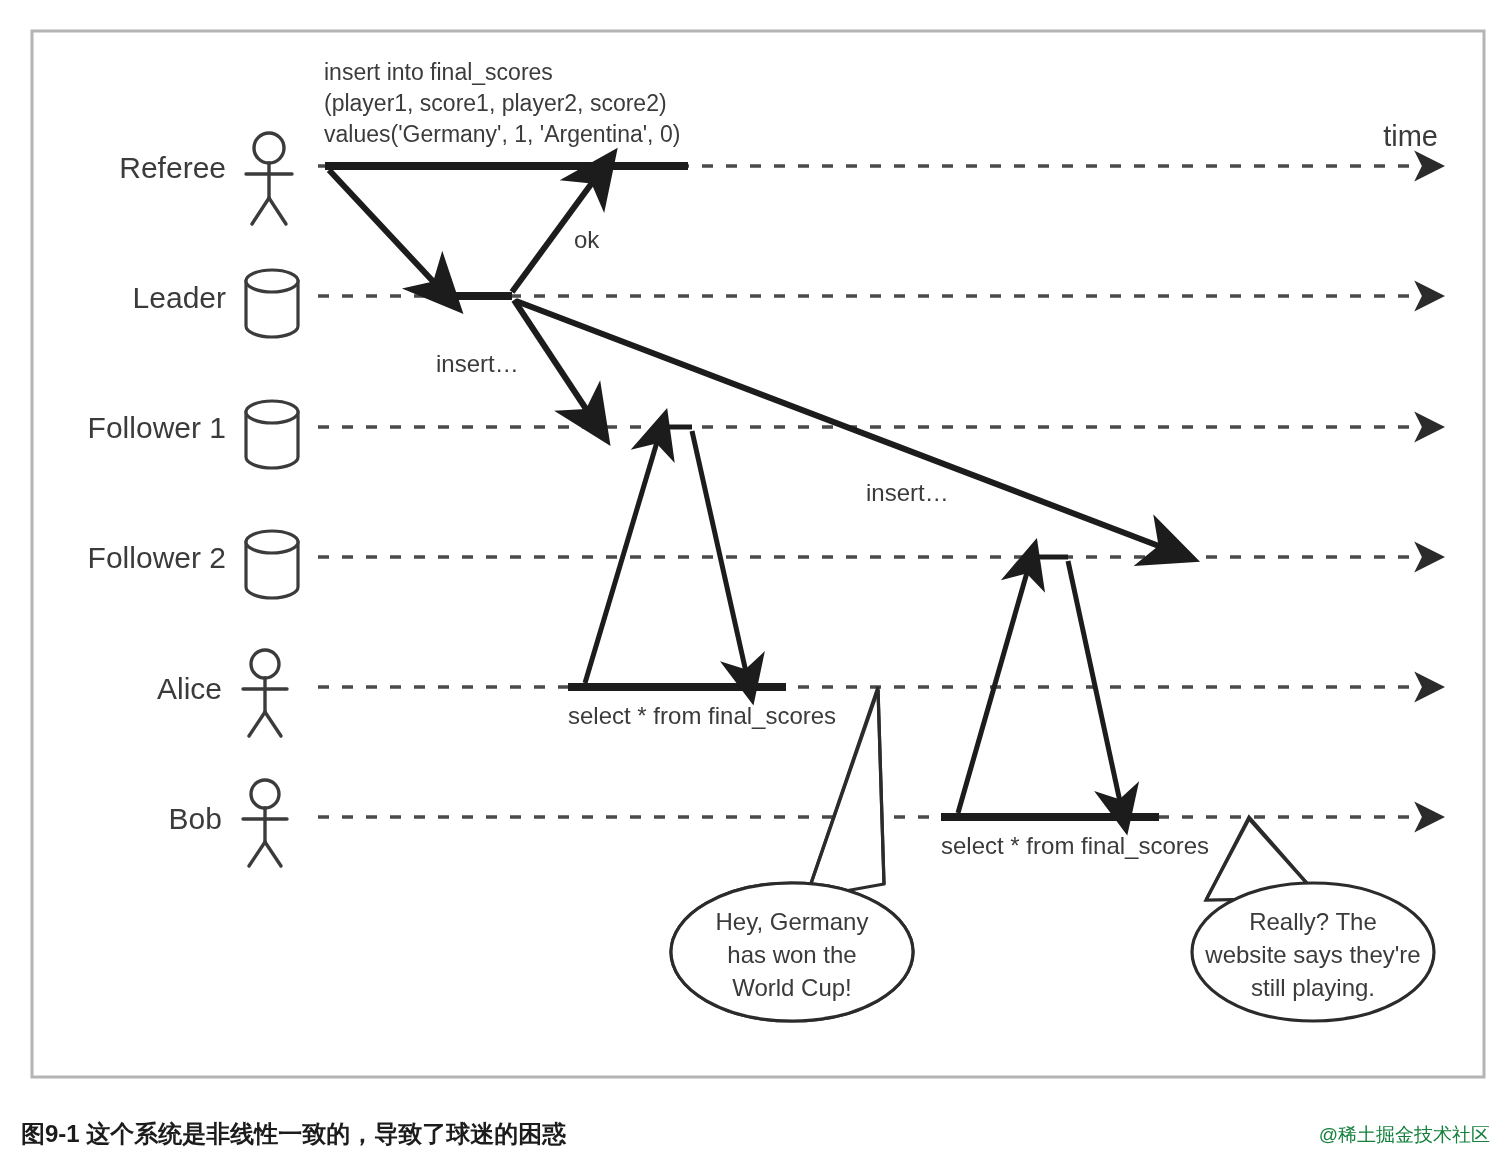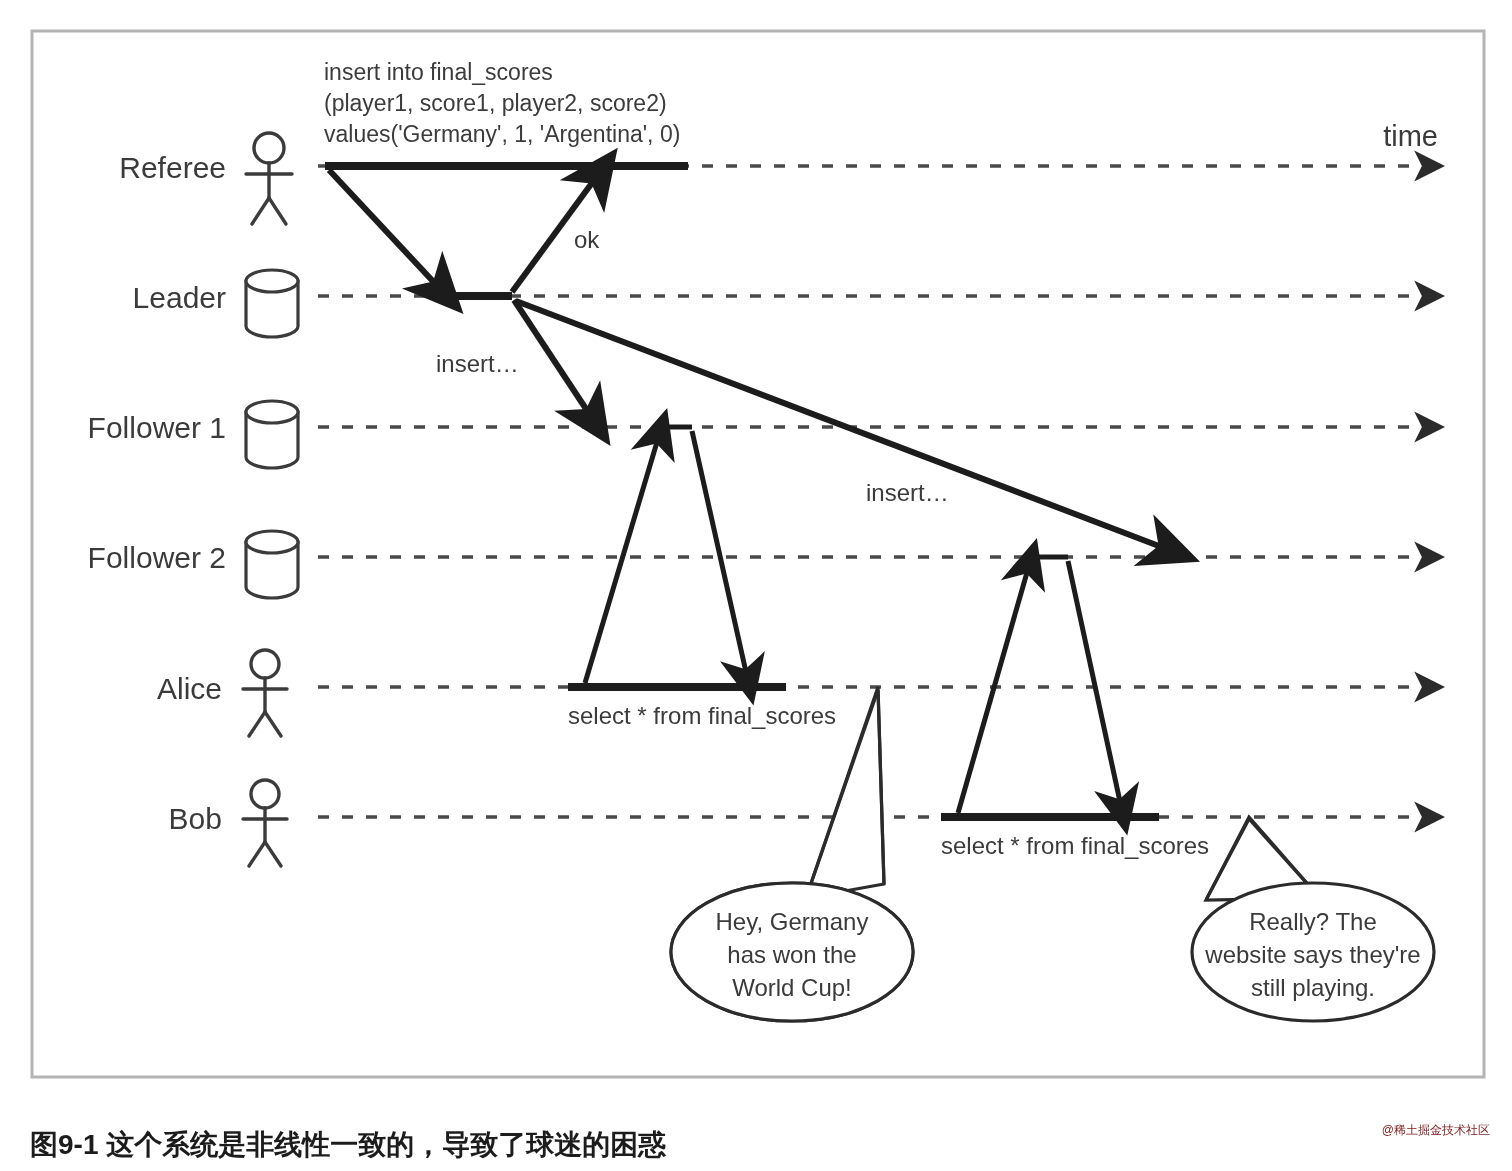--- a/index.html
+++ b/index.html
@@ -45,35 +45,34 @@
     font-size: 29px;
     text-anchor: end;
   }
   .bubble-text {
     font-size: 24px;
     text-anchor: middle;
     fill: #3b3b3b;
   }
   .caption-text {
     position: absolute;
-    left: 30px;
+    left: 21px;
     top: 1118px;
-    font-size: 28px;
+    font-size: 24px;
     font-weight: bold;
     color: #1c1c1c;
     font-family: "Liberation Sans", sans-serif;
     white-space: nowrap;
-    margin-top: 8px;
   }
   .watermark-text {
     position: absolute;
     right: 22px;
     top: 1122px;
-    font-size: 12px;
-    color: #7f1d1d;
+    font-size: 19px;
+    color: #15803d;
     font-family: "Liberation Sans", sans-serif;
     white-space: nowrap;
   }
   .frame {
     fill: none;
     stroke: #b4b4b4;
     stroke-width: 3;
   }
   .lifeline {
     stroke: #4a4a4a;

